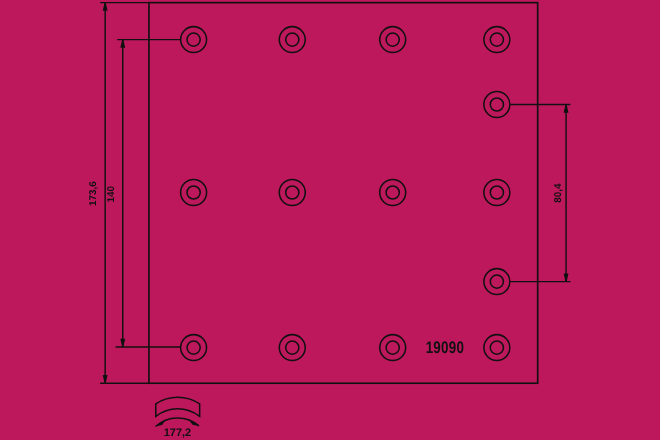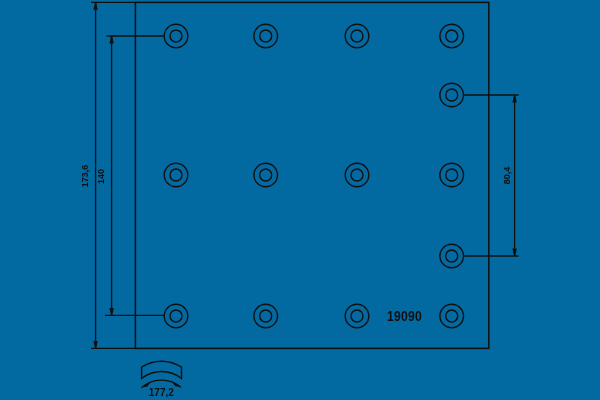--- a/index.html
+++ b/index.html
@@ -1,16 +1,16 @@
 <!DOCTYPE html>
 <html><head>
 <meta charset="utf-8">
 <style>
   html,body{margin:0;padding:0;background:#fff;}
-  .wrap{position:relative;width:600px;height:400px;background:#0369a1;overflow:hidden;
+  .wrap{position:relative;width:600px;height:400px;background:#be185d;overflow:hidden;
         font-family:"Liberation Sans", sans-serif;}
   svg{position:absolute;left:0;top:0;}
   text{font-family:"Liberation Sans", sans-serif;fill:#101010;}
 </style>
 </head>
 <body>
 <div class="wrap">
 <svg width="600" height="400" viewBox="0 0 600 400">
 
   <rect x="135.4" y="2.4" width="353.4" height="346" fill="none" stroke="#101010" stroke-width="1.5"></rect>

